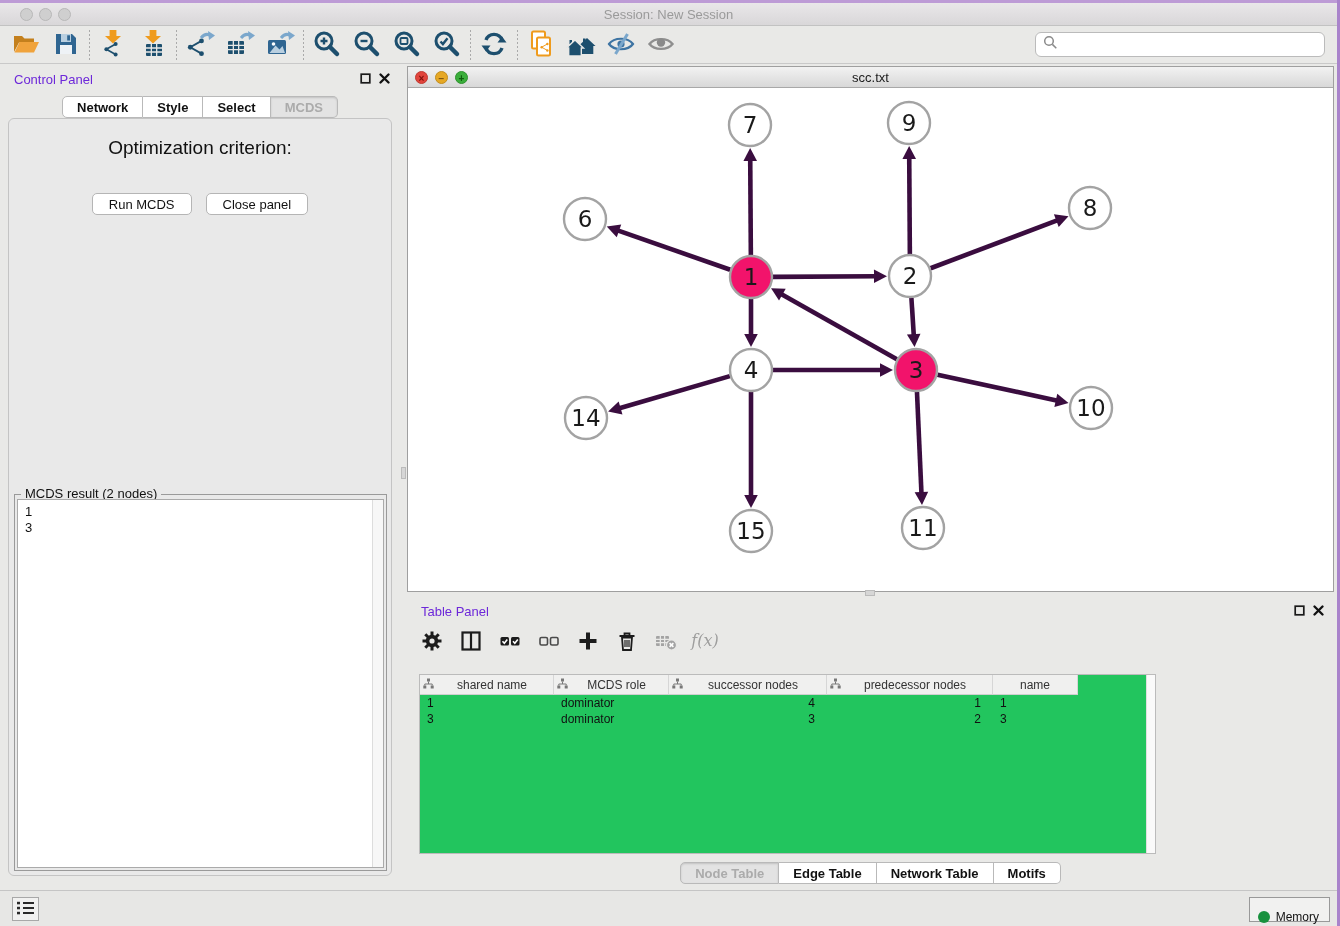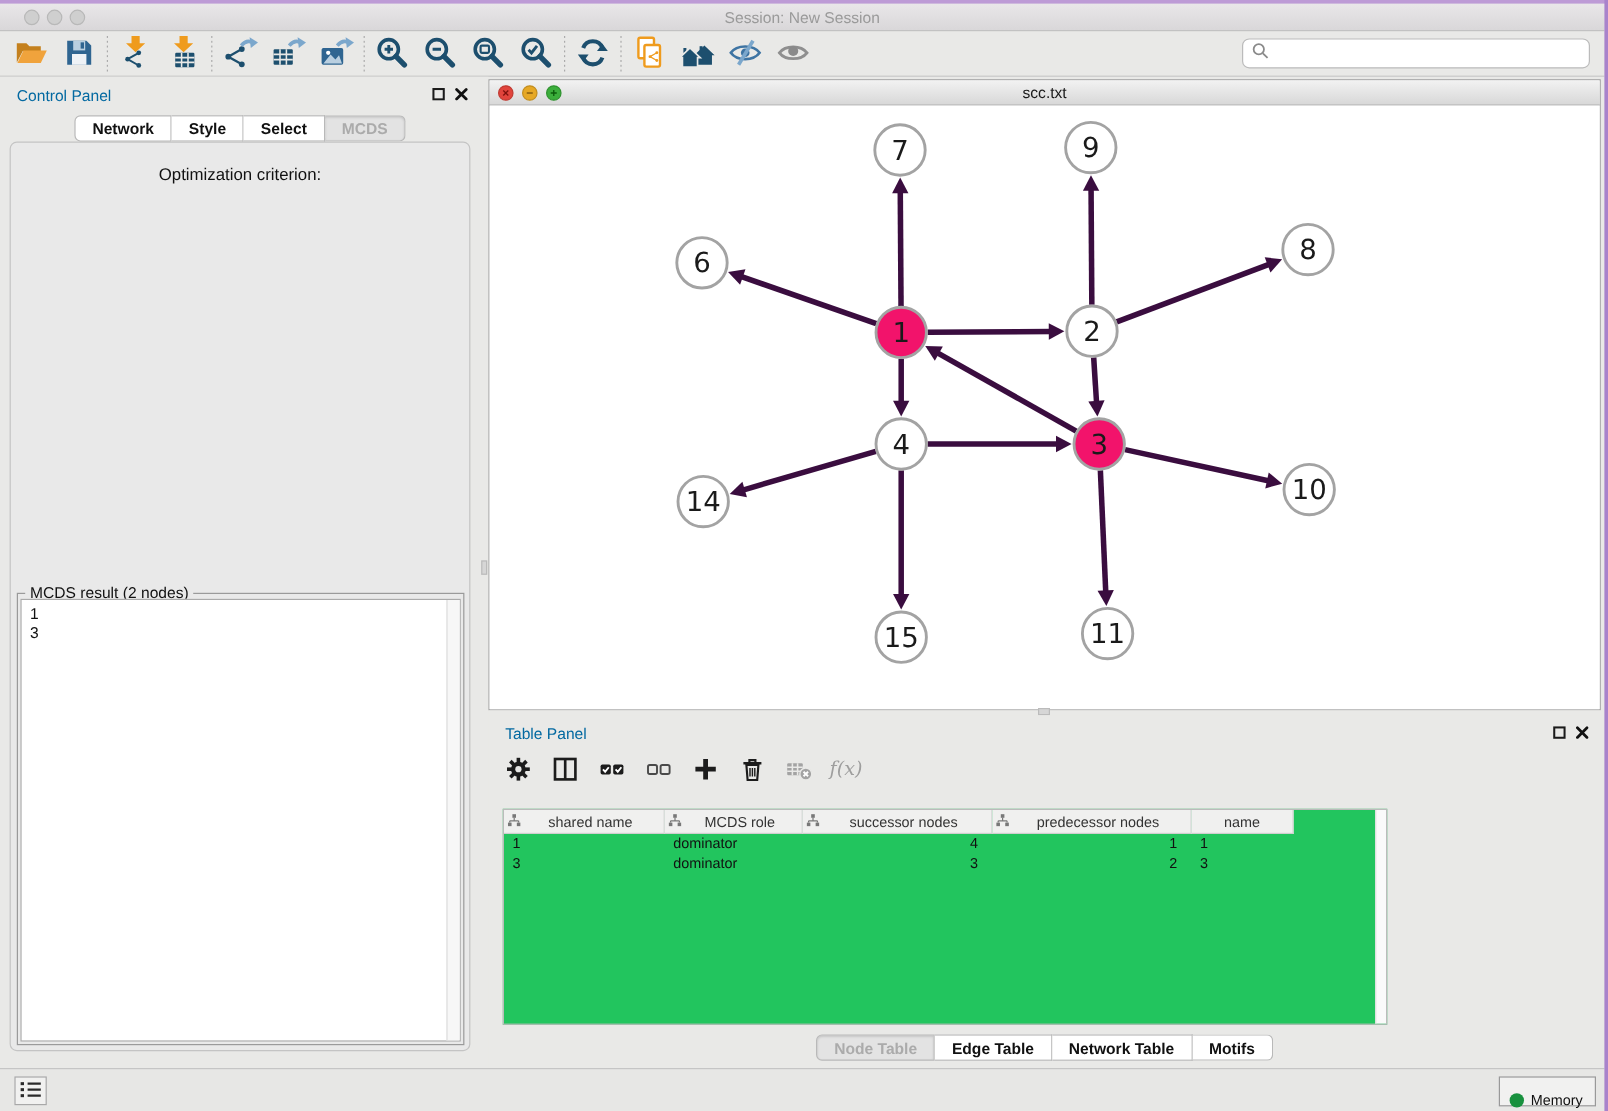--- a/index.html
+++ b/index.html
@@ -26,35 +26,35 @@
     background:transparent; border:none; cursor:default; }
   .tsep { width:1px; height:30px; margin:0 3px; background-image:linear-gradient(#aaa 40%, transparent 40%);
     background-size:1px 4px; }
   .searchbox { position:absolute; right:12px; top:5px; width:290px; height:25px; background:#fff;
     border:1px solid #bbb; border-radius:6px; display:flex; align-items:center; padding-left:7px; }
   .searchbox input { border:none; outline:none; flex:1; height:20px; font-size:13px; background:transparent; margin-left:5px; }
 
   
   .cpanel { position:absolute; left:0; top:64px; width:400px; height:826px; background:#e9e9e7; }
   .panel-head { position:absolute; left:0; top:0; width:100%; height:30px; display:flex; align-items:center; }
-  .panel-head .ph-title { font-size:13px; color:#0369a1; margin-left:14px; }
+  .panel-head .ph-title { font-size:13px; color:#6d28d9; margin-left:14px; }
   .ph-icons { position:absolute; right:10px; top:9px; display:flex; gap:8px; }
   .ph-icons span { display:inline-flex; }
 
   .cp-tabs { position:absolute; left:0; top:32px; width:100%; display:flex; justify-content:center; z-index:2; }
   .tabseg { display:flex; }
   .tab { height:22px; padding:0 14px; font-size:13px; font-weight:600; color:#111; background:#fff;
     border:1px solid #b9b9b9; border-left:none; display:flex; align-items:center; justify-content:center; }
   .tab:first-child { border-left:1px solid #b9b9b9; border-radius:5px 0 0 5px; }
   .tab:last-child { border-radius:0 5px 5px 0; }
   .tab.selected { background:#e3e3e3; color:#ababab; box-shadow:inset 0 1px 2px rgba(0,0,0,.15); }
 
   .cp-inner { position:absolute; left:8px; top:54px; width:384px; height:758px; background:#e9e9e9;
     border:1px solid #c4c4c4; border-radius:6px; }
-  .opt-label { position:absolute; left:0; top:18px; width:100%; text-align:center; font-size:14px; color:#111; }
+  .opt-label { position:absolute; left:0; top:18px; width:100%; text-align:center; font-size:19px; color:#111; }
   .dropdown { position:absolute; left:37px; top:40px; width:310px; height:24px; background:#fff;
     border:1px solid #b5b5b5; border-radius:5px; display:flex; align-items:center; font-size:13px; color:#111;
     padding-left:10px; }
   .dropdown .dd-step { position:absolute; right:6px; top:4px; }
   .btnrow { position:absolute; left:0; top:74px; width:100%; display:flex; justify-content:center; gap:14px; }
   .pbtn { height:22px; padding:0 16px; background:#fff; border:1px solid #b5b5b5; border-radius:5px;
     font-size:13px; color:#111; display:flex; align-items:center; }
 
   .resultbox { position:absolute; left:5px; top:375px; width:373px; height:377px; border:1px solid #9a9a9a; }
   .resultbox .legend { position:absolute; left:6px; top:-9px; background:#e9e9e9; padding:0 4px; font-size:13px; color:#111; }
@@ -297,20 +297,24 @@
     <div class="cp-tabs">
       <div class="tabseg" id="cp-tabseg">
           <div class="tab">Network</div>
           <div class="tab">Style</div>
           <div class="tab">Select</div>
           <div class="tab selected">MCDS</div>
         </div>
     </div>
     <div class="cp-inner">
       <div class="opt-label">Optimization criterion:</div>
+      <div class="btnrow">
+        <button class="pbtn">Run MCDS</button>
+        <button class="pbtn">Close panel</button>
+      </div>
       <div class="resultbox">
         <span class="legend">MCDS result (2 nodes)</span>
         <div class="result-white">
           <div class="result-text" id="result-text">1
 3</div>
           <div class="result-scroll"></div>
         </div>
       </div>
     </div>
   </div>

